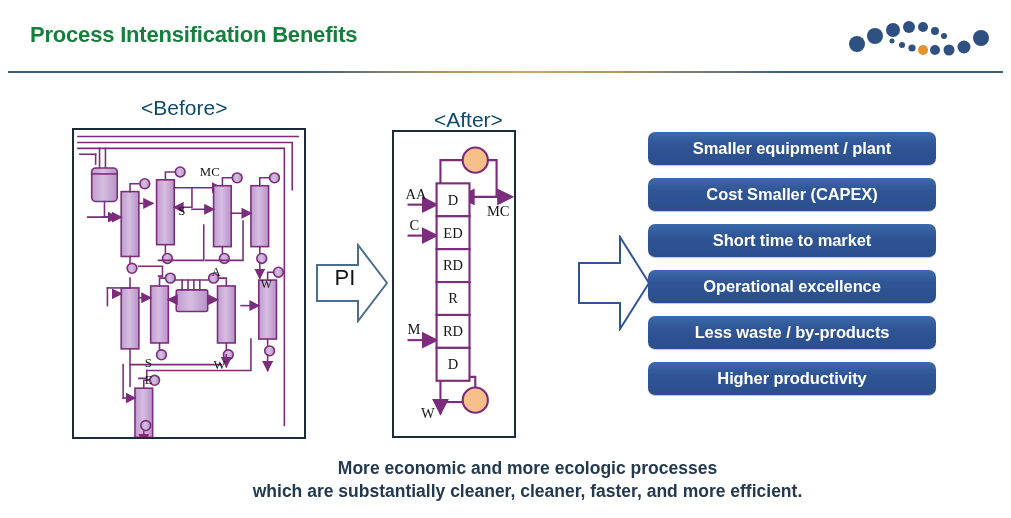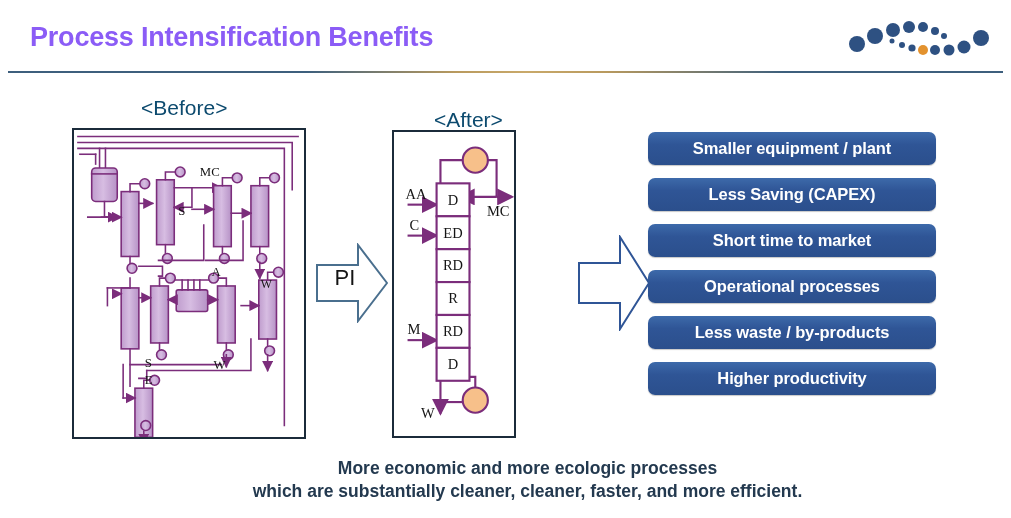--- a/index.html
+++ b/index.html
@@ -12,23 +12,23 @@
   #slide {
     position: relative;
     width: 1011px; height: 518px;
     background: #ffffff;
   }
 
   
   #page-title {
     position: absolute;
     left: 30px; top: 22px;
-    font-size: 27px;
+    font-size: 22px;
     font-weight: bold;
-    color: #8b5cf6;
+    color: #15803d;
     letter-spacing: -0.2px;
     white-space: nowrap;
   }
   #header-rule {
     position: absolute;
     left: 8px; top: 71px;
     width: 995px; height: 2px;
     background: linear-gradient(to right,
        #3d5f7d 0%, #3d5f7d 30%,
        #b99a5e 45%, #c9a96a 52%, #b99a5e 60%,
@@ -341,23 +341,23 @@
   <div id="pi-arrow-text">PI</div>
 
   <div class="block-arrow" id="flow-arrow">
     <svg viewBox="0 0 72 96" xmlns="http://www.w3.org/2000/svg">
       <path d="M1,28 H42 V2 L71,48 L42,94 V68 H1 Z" fill="#ffffff" stroke="#2f5596" stroke-width="2"></path>
     </svg>
   </div>
 
   <div id="benefits">
     <div class="benefit-pill">Smaller equipment / plant</div>
-    <div class="benefit-pill">Less Saving (CAPEX)</div>
+    <div class="benefit-pill">Cost Smaller (CAPEX)</div>
     <div class="benefit-pill">Short time to market</div>
-    <div class="benefit-pill">Operational processes</div>
+    <div class="benefit-pill">Operational excellence</div>
     <div class="benefit-pill">Less waste / by-products</div>
     <div class="benefit-pill">Higher productivity</div>
   </div>
 
   <div id="footer-caption">
     <span class="line">More economic and more ecologic processes</span>
     <span class="line">which are substantially cleaner, cleaner, faster, and more efficient.</span>
   </div>
 
 </div>

